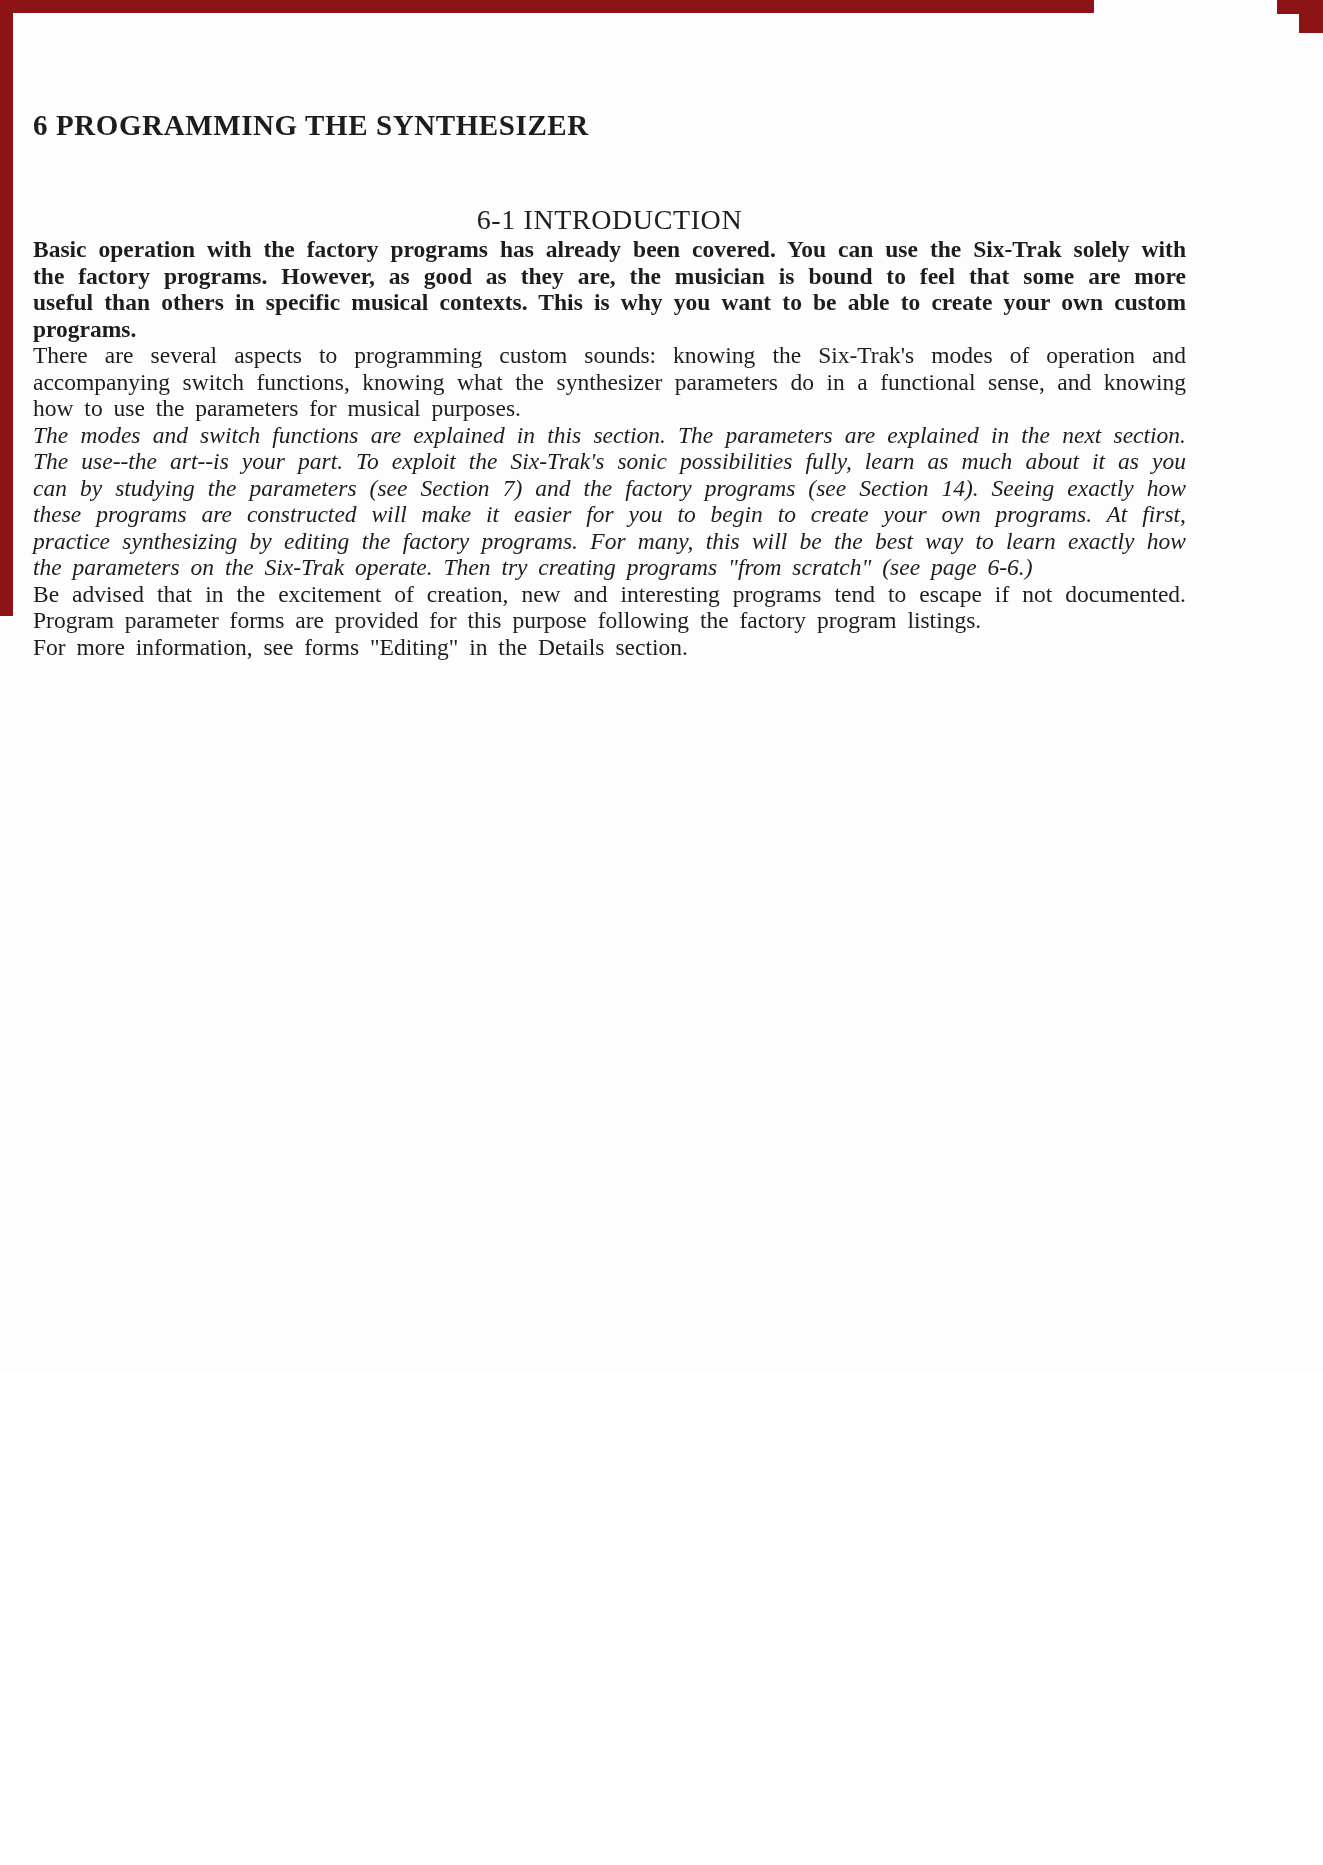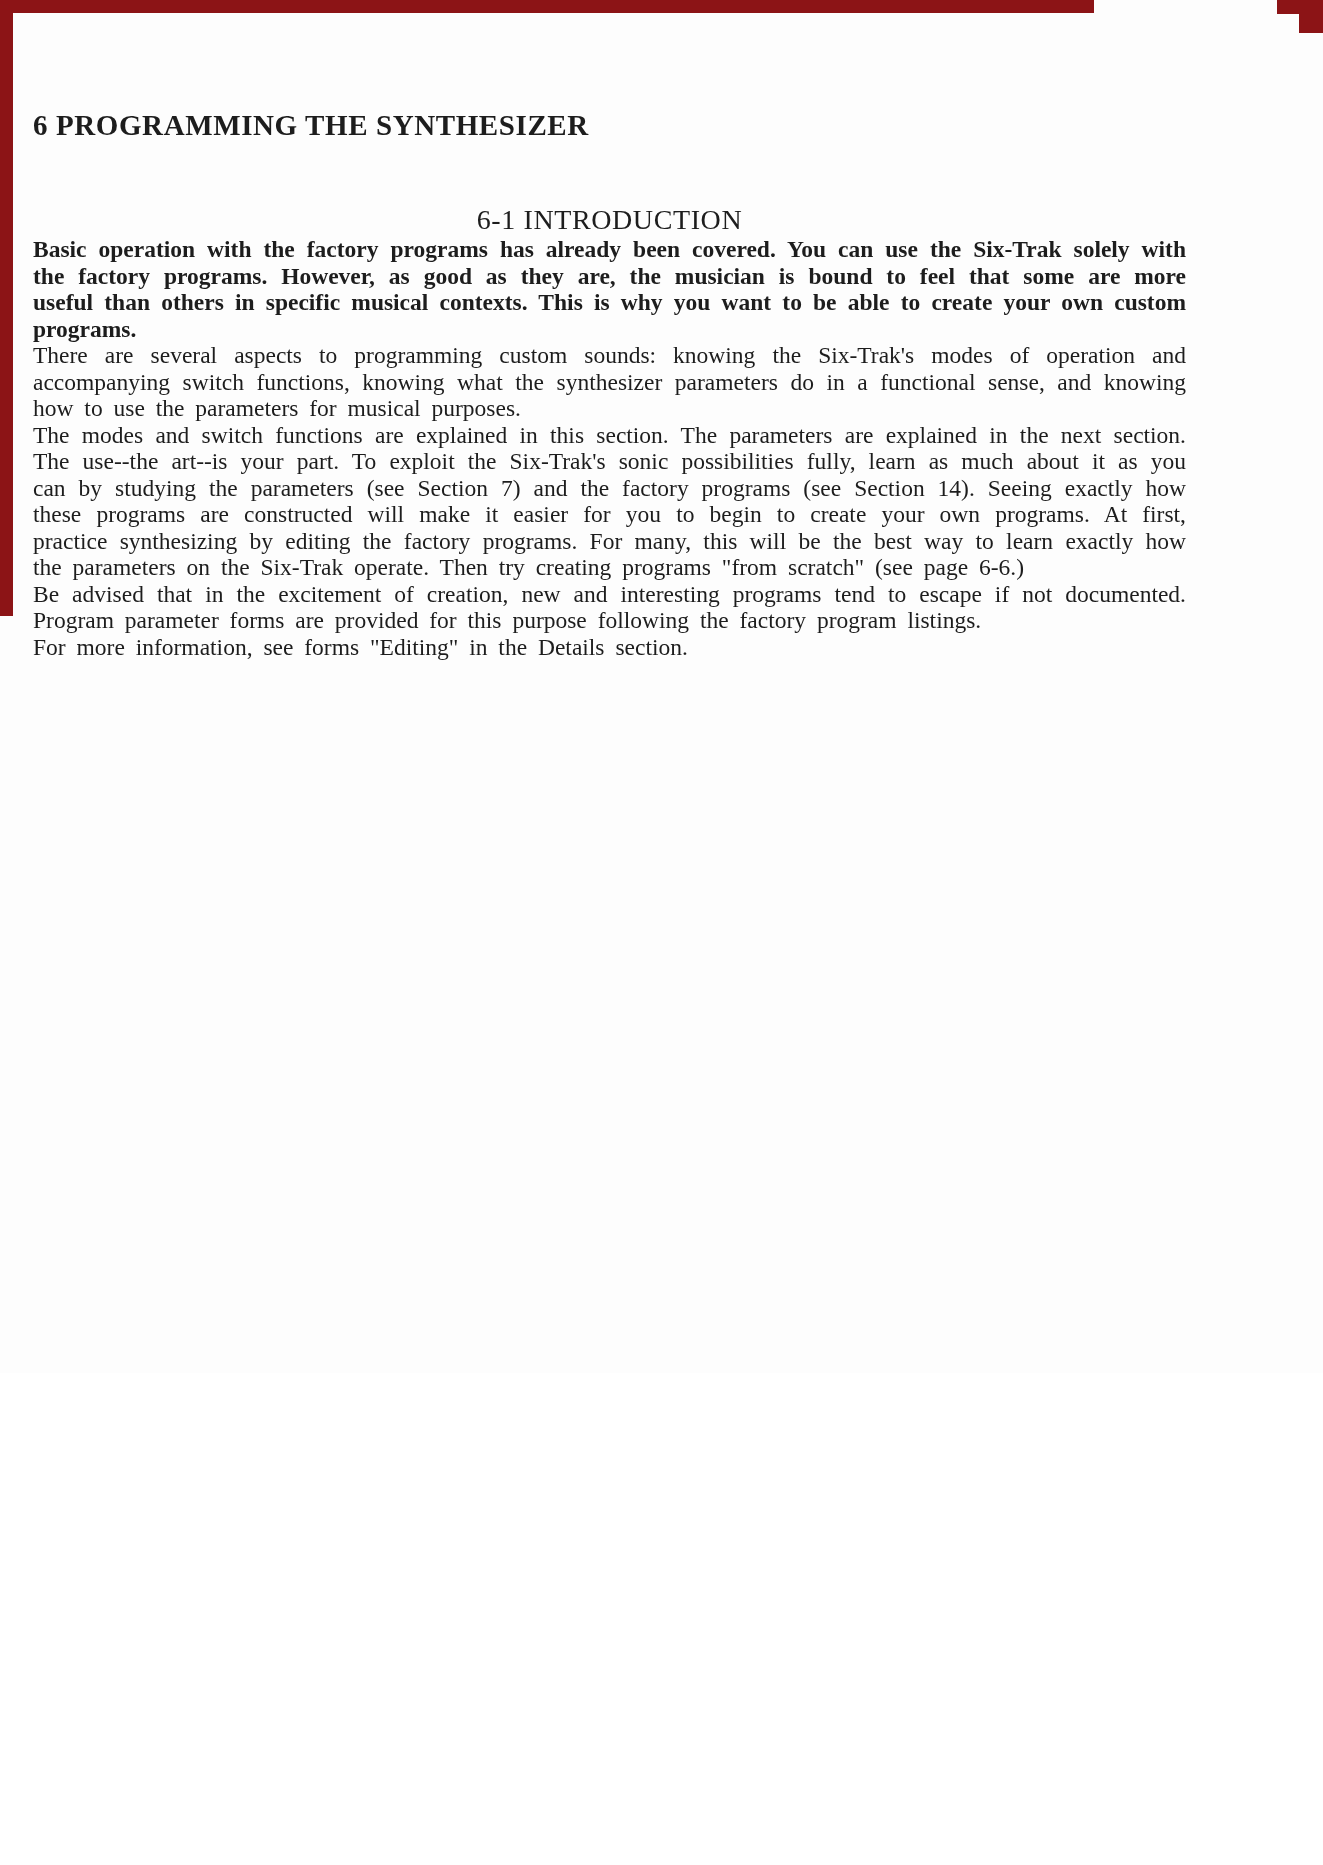--- a/index.html
+++ b/index.html
@@ -47,21 +47,21 @@
 
   .content p {
     margin: 0;
     font-size: 23.5px;
     line-height: 26.5px;
     text-align: justify;
     word-spacing: 5px;
   }
   .p1 { margin-top: 27px; font-weight: bold; }
   .p2 { margin-top: 44px; }
-  .p3 { margin-top: 48px; }
+  .p3 { margin-top: 48px; font-style: italic; }
   .p4 { margin-top: 59px; }
   .p5 { margin-top: 46px; text-align: left; }
 
   .footer-doc-code {
     position: absolute;
     left: 30px;
     top: 1765px;
     font-size: 16px;
     white-space: pre;
     margin-left: 9px;

